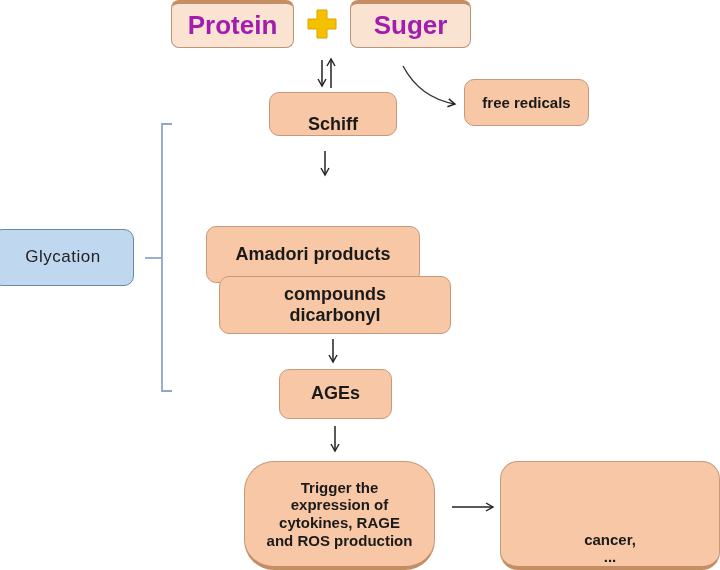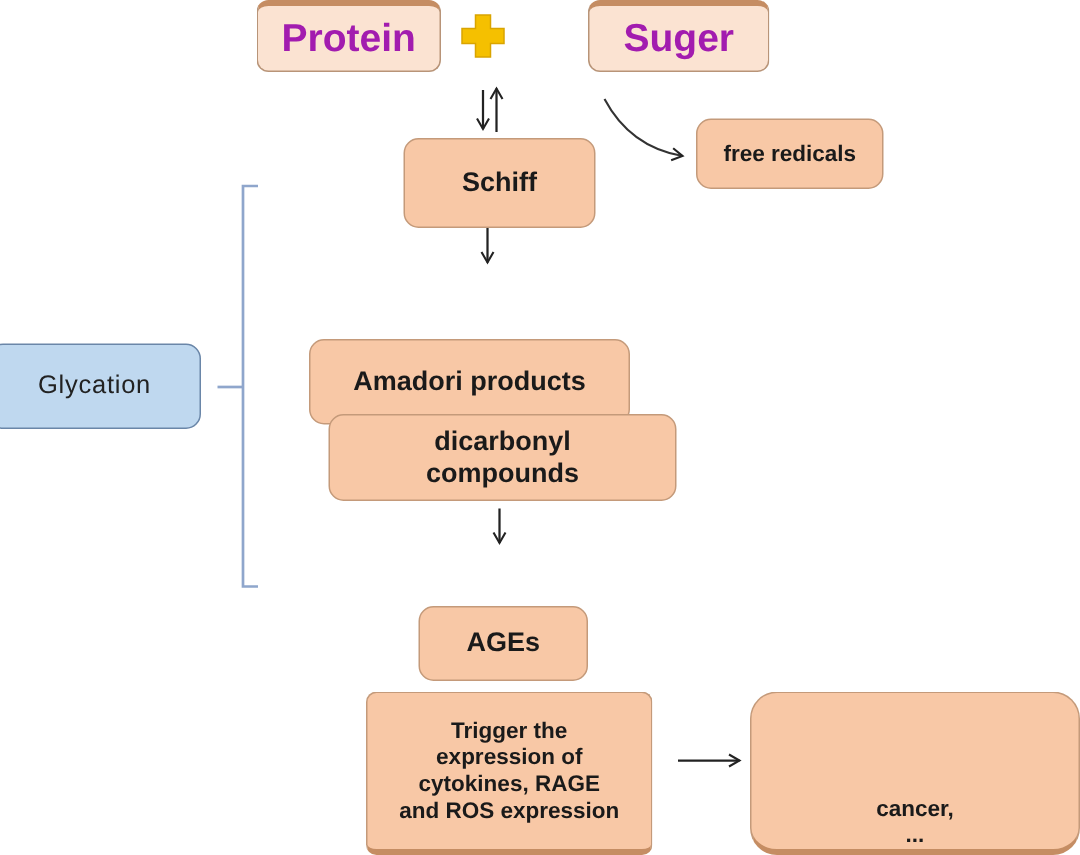--- a/index.html
+++ b/index.html
@@ -42,50 +42,50 @@
   </svg>
 
   <div class="box light" style="left:171px;top:0px;width:123px;height:48px;">
     <span>Protein</span>
   </div>
 
   <svg class="plus" style="left:306px;top:8px;" width="32" height="32">
     <path d="M11,2 H21 V11 H30 V21 H21 V30 H11 V21 H2 V11 H11 Z" fill="#f5c000" stroke="#d9a400" stroke-width="1"></path>
   </svg>
 
-  <div class="box light" style="left:350px;top:0px;width:121px;height:48px;margin-left:42px;">
+  <div class="box light" style="left:350px;top:0px;width:121px;height:48px;">
     <span>Suger</span>
   </div>
 
-  <div class="box" style="left:269px;top:92px;width:128px;height:60px;font-size:18px;">
+  <div class="box" style="left:269px;top:92px;width:128px;height:44px;font-size:18px;align-items:flex-end;">
     <span>Schiff</span>
   </div>
 
   <div class="box" style="left:464px;top:79px;width:125px;height:47px;font-size:15px;">
     <span>free redicals</span>
   </div>
 
   <div class="box" style="left:206px;top:182px;width:214px;height:57px;font-size:18px;margin-top:44px;">
     <span>Amadori products</span>
   </div>
 
   <div class="box" style="left:219px;top:276px;width:232px;height:58px;font-size:18px;flex-direction:column;">
+    <span>compounds</span>
     <span>dicarbonyl</span>
-    <span>compounds</span>
   </div>
 
-  <div class="box" style="left:279px;top:369px;width:113px;height:50px;font-size:18px;margin-top:35px;">
+  <div class="box" style="left:279px;top:369px;width:113px;height:50px;font-size:18px;">
     <span>AGEs</span>
   </div>
 
-  <div class="box shadowbottom" style="left:244px;top:461px;width:191px;height:109px;font-size:15px;flex-direction:column;border-radius:7px;">
+  <div class="box shadowbottom" style="left:244px;top:461px;width:191px;height:109px;font-size:15px;flex-direction:column;border-radius:30px;">
     <span>Trigger the</span>
     <span>expression of</span>
     <span>cytokines, RAGE</span>
-    <span>and ROS expression</span>
+    <span>and ROS production</span>
   </div>
 
   <div class="box shadowbottom" style="left:500px;top:461px;width:220px;height:109px;font-size:15px;flex-direction:column;border-radius:18px;justify-content:flex-end;">
     <span>cancer,</span>
     <span>...</span>
   </div>
 
   <div class="box blue" style="left:-8px;top:229px;width:142px;height:57px;">
     <span>Glycation</span>
   </div>

